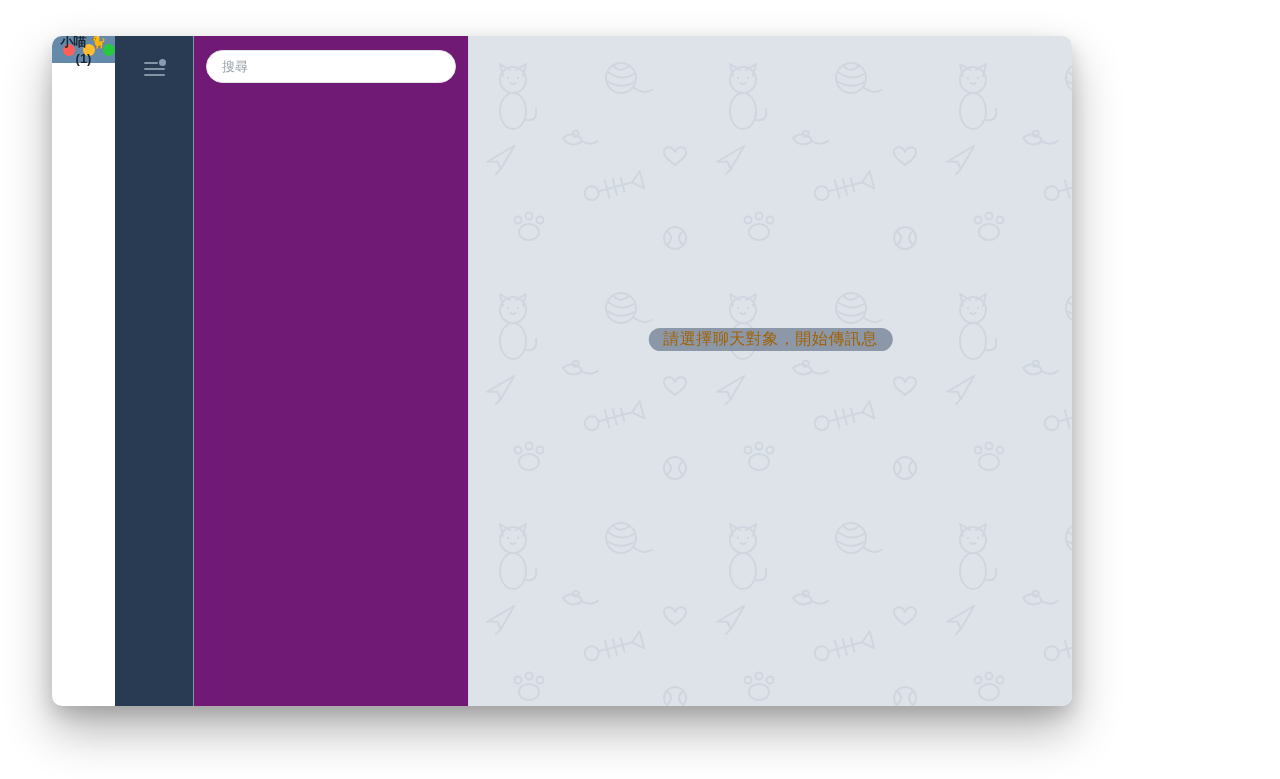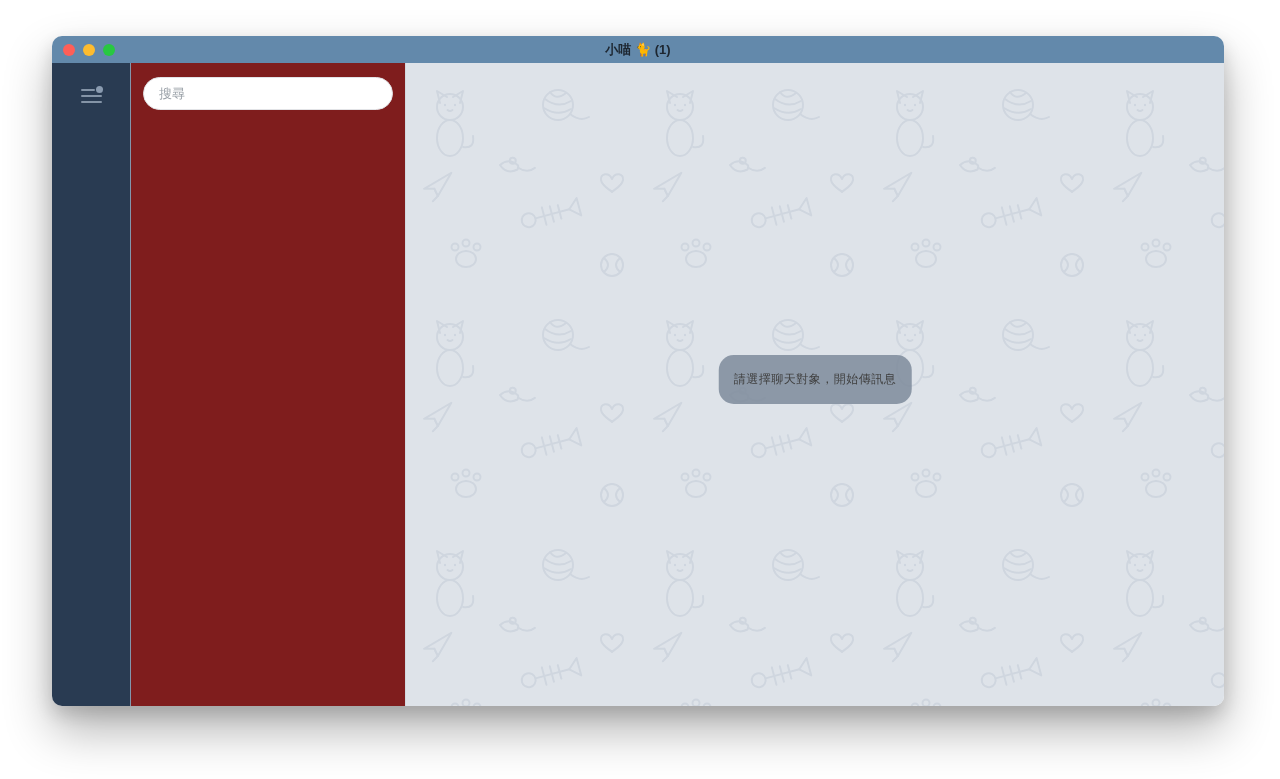--- a/index.html
+++ b/index.html
@@ -6,26 +6,25 @@
   html, body { width: 1280px; height: 779px; overflow: hidden; }
   body {
     background: #ffffff;
     font-family: "Liberation Sans", "DejaVu Sans", sans-serif;
   }
   .desktop { position: relative; width: 1280px; height: 779px; }
 
   .window {
     position: absolute;
     left: 52px; top: 36px;
-    width: 1172px; height: 670px;
+    width: 1020px; height: 670px;
     border-radius: 10px;
     box-shadow: 0 24px 48px rgba(0,0,0,0.30), 0 8px 18px rgba(0,0,0,0.14);
     overflow: hidden;
     display: flex;
-    flex-direction: column;
     text-decoration: underline;
   }
 
   
   .titlebar {
     position: relative;
     height: 27px;
     flex: 0 0 27px;
     background: #6389ab;
     display: flex;
@@ -93,21 +92,21 @@
     top: -3px; right: -1px;
     width: 7px; height: 7px;
     border-radius: 50%;
     background: #8a9bb0;
   }
 
   
   .chat-list {
     width: 274px;
     flex: 0 0 274px;
-    background: #7f1d1d;
+    background: #701a75;
     display: flex;
     flex-direction: column;
     gap: 31px;
   }
   .search-wrap { padding: 14px 12px 0 12px; }
   .search {
     width: 100%;
     height: 33px;
     border: 1px solid #e2e3e6;
     border-radius: 17px;
@@ -140,25 +139,25 @@
     width: 100%;
     height: 100%;
     display: block;
   }
   .empty-pill {
     position: absolute;
     left: 50%;
     top: 292px;
     transform: translateX(-50%);
     background: rgba(122,136,153,0.82);
-    color: #404040;
-    font-size: 12px;
+    color: #a16207;
+    font-size: 16px;
     font-weight: 500;
     letter-spacing: 0.5px;
-    padding: 16px 15px;
+    padding: 1px 15px;
     border-radius: 15px;
     white-space: nowrap;
   }
 </style>
 </head>
 <body>
 
 <div class="desktop">
   <div class="window">
 

